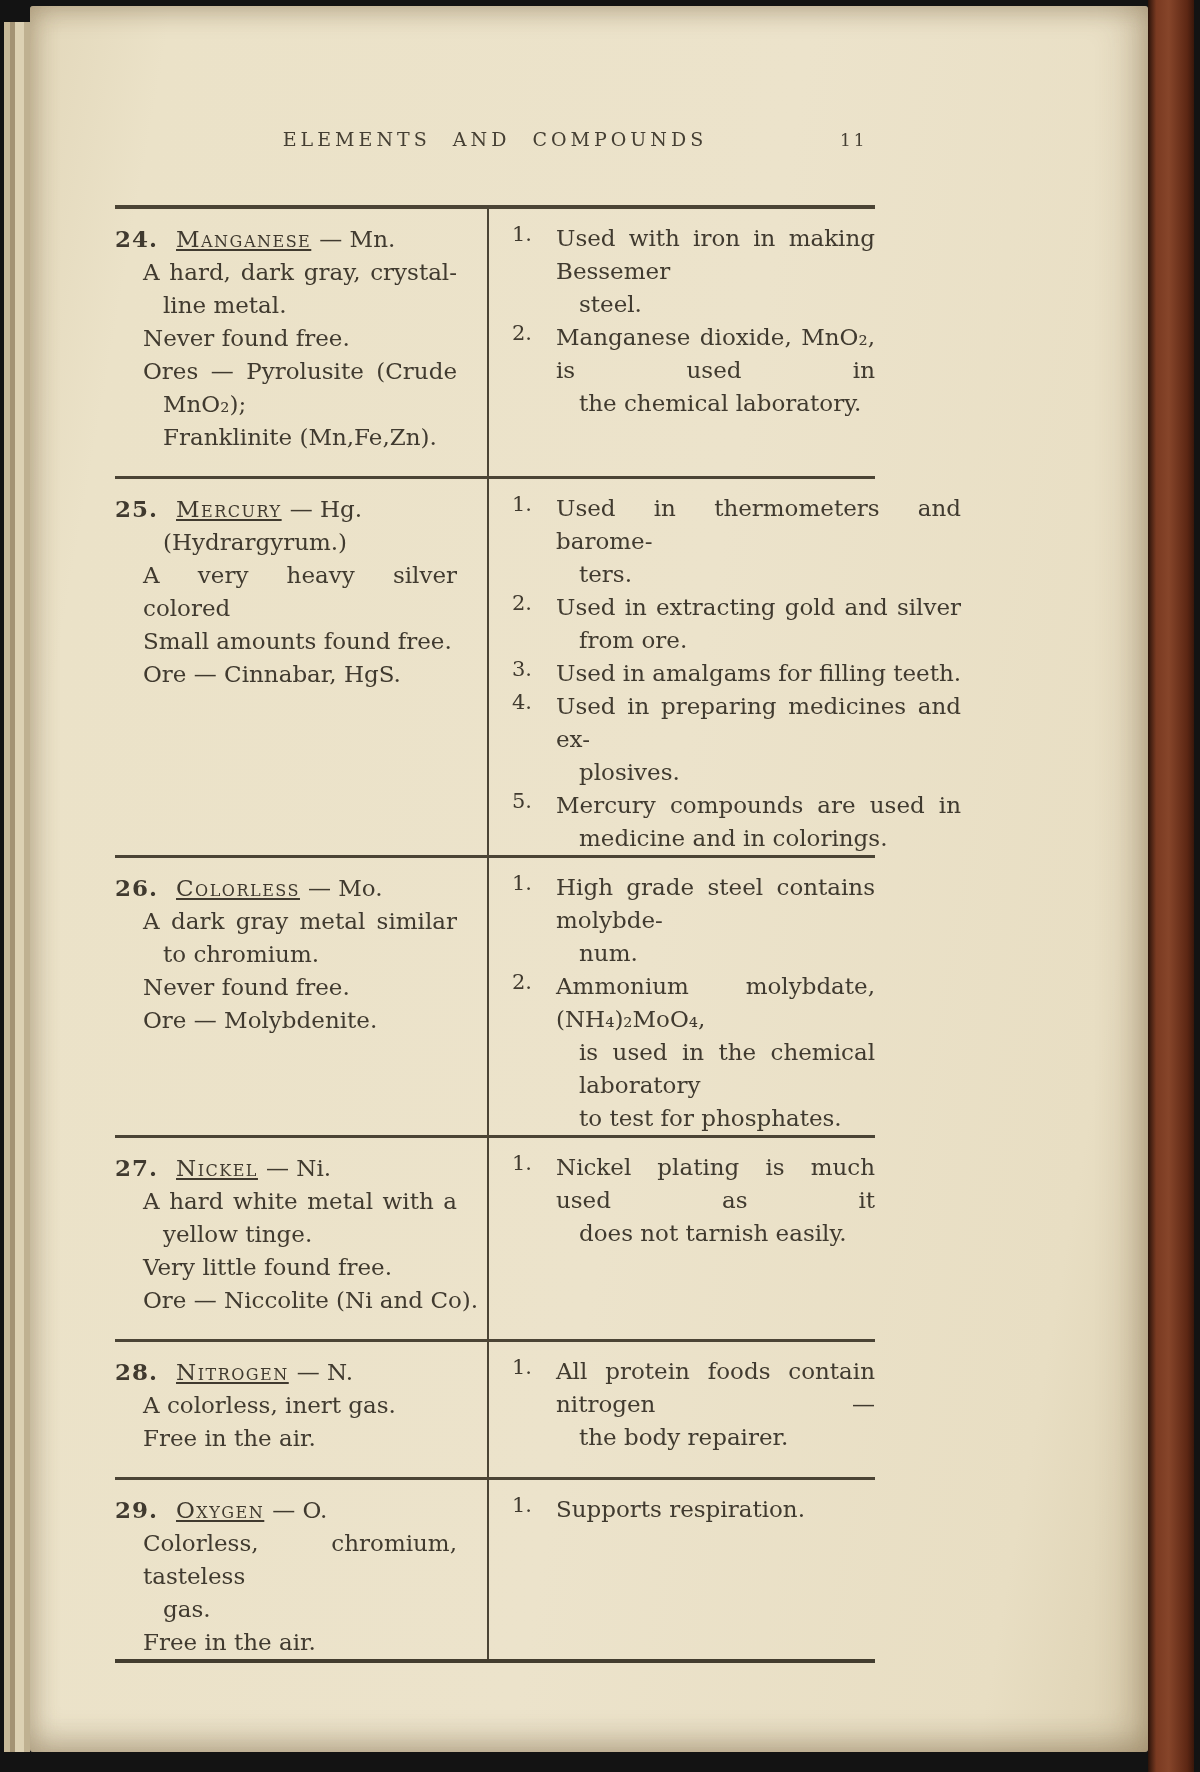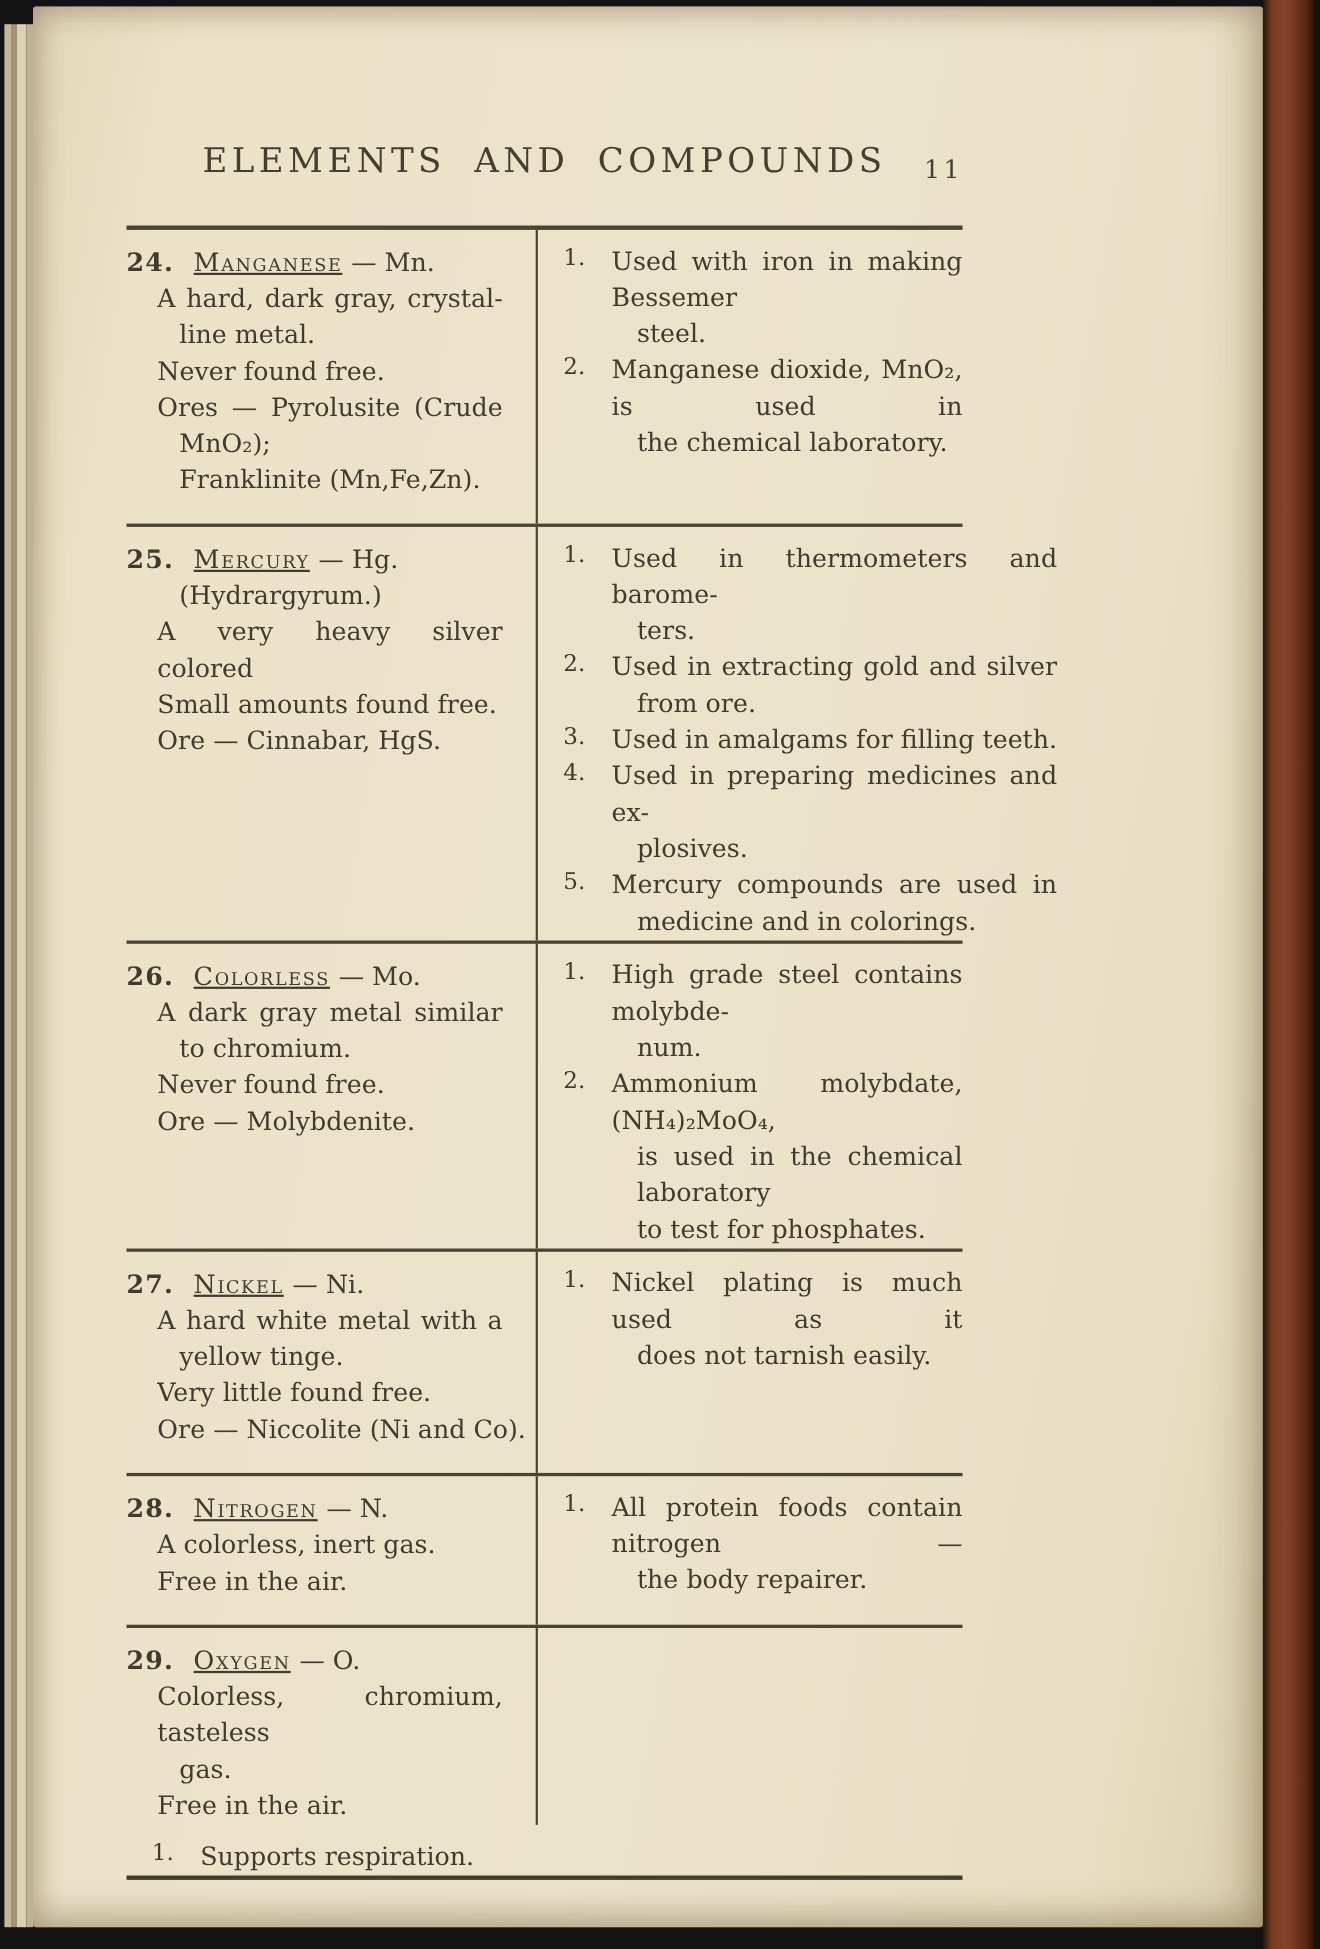--- a/index.html
+++ b/index.html
@@ -25,37 +25,37 @@
     background:linear-gradient(100deg,#e2d7ba 0%,#ebe2c8 10%,#ece3cb 55%,#e8dec3 88%,#dcd0b1 100%);
     box-shadow:inset -20px 0 34px rgba(95,65,30,.20),
                inset 10px 0 22px rgba(120,95,60,.14),
                inset 0 -14px 28px rgba(100,80,50,.22),
                inset 0 10px 18px rgba(100,80,50,.10);
     border-radius:3px;
     color:#403a2f;
   }
   .header{
     position:absolute;left:85px;top:122px;width:760px;
-    text-align:center;font-size:31px;letter-spacing:4px;word-spacing:12px;
+    text-align:center;font-size:19px;letter-spacing:4px;word-spacing:12px;
     color:#453f33;white-space:nowrap;
   }
   .pagenum{
-    position:absolute;left:810px;top:136px;width:70px;
-    font-size:23px;letter-spacing:3px;color:#453f33;
+    position:absolute;left:810px;top:124px;width:70px;
+    font-size:17px;letter-spacing:3px;color:#453f33;
     font-feature-settings:"onum";
   }
   .elements-table{
     position:absolute;left:85px;top:199px;width:760px;
     border-top:4px solid #4b4435;
     font-size:23px;
   }
   .entry{display:flex;border-bottom:3px solid #4b4435;box-sizing:border-box;}
   .entry:last-child{border-bottom:4px solid #433d2f;}
   .e24{min-height:270px;} .e25{min-height:331px;} .e26{min-height:205px;}
-  .e27{min-height:204px;} .e28{min-height:138px;} .e29{min-height:172px;flex-direction:column;}
+  .e27{min-height:204px;} .e28{min-height:138px;} .e29{min-height:172px;}
   .left{
     width:374px;flex:none;box-sizing:border-box;
     border-right:2px solid #4b4435;
     padding:13px 30px 0 0;
   }
   .right{flex:1;padding:13px 0 0 20px;box-sizing:border-box;}
   .title,.lline,.uline{line-height:33px;min-height:33px;white-space:nowrap;}
   .title .t-num{font-weight:700;letter-spacing:1px;}
   .title .t-name{font-variant:small-caps;letter-spacing:1.5px;margin-left:18px;text-decoration:underline;}
   .title .t-suffix{margin-left:8px;}

